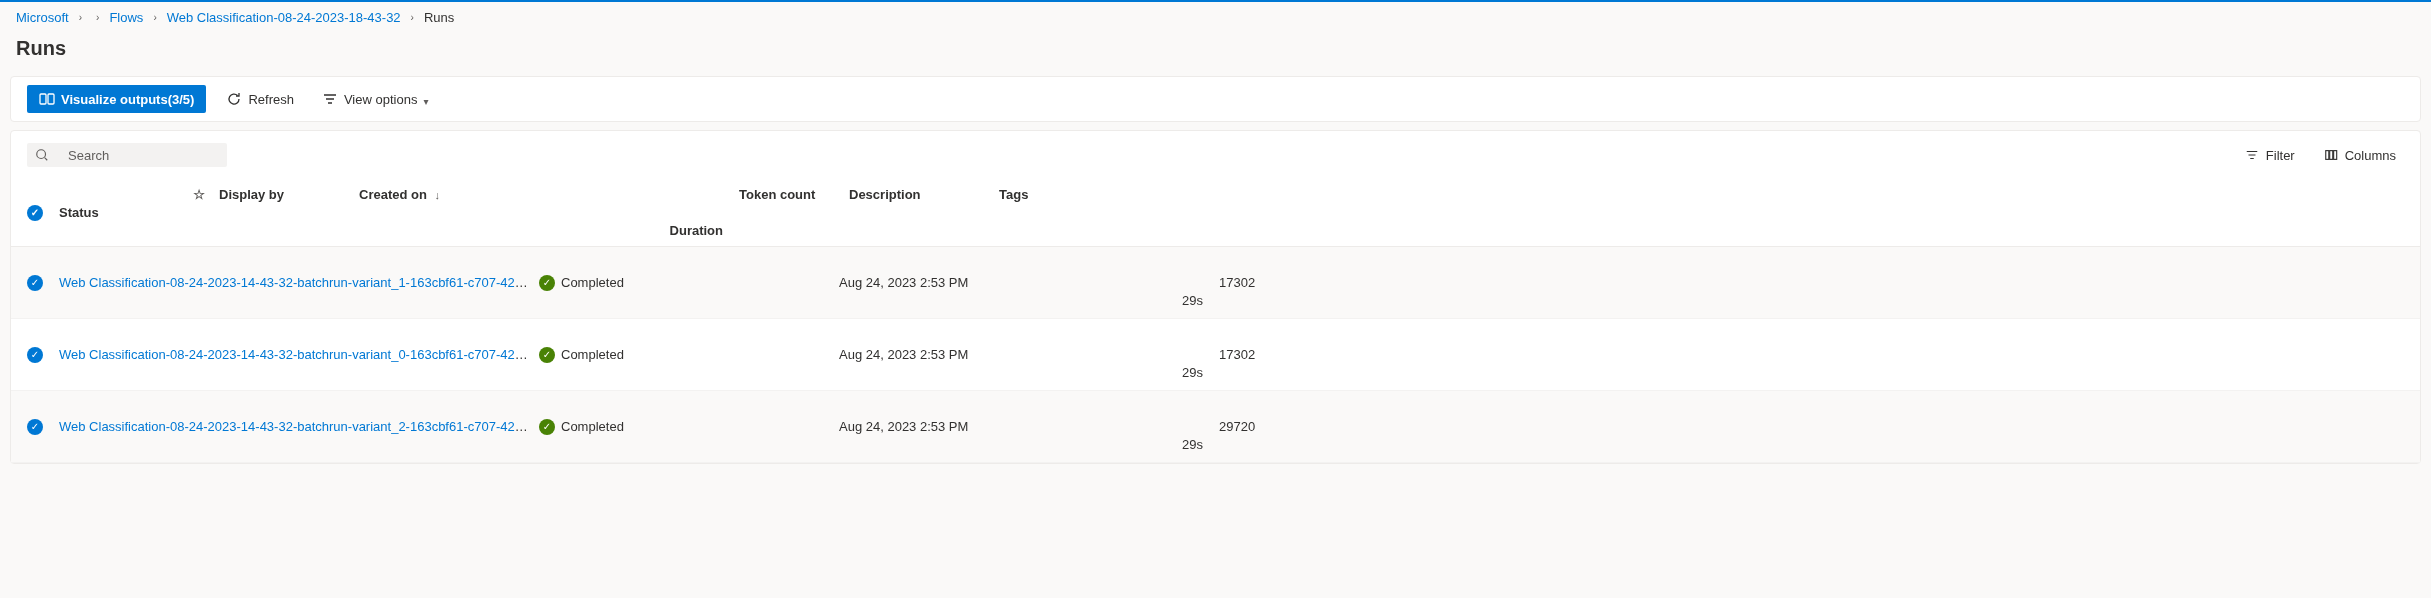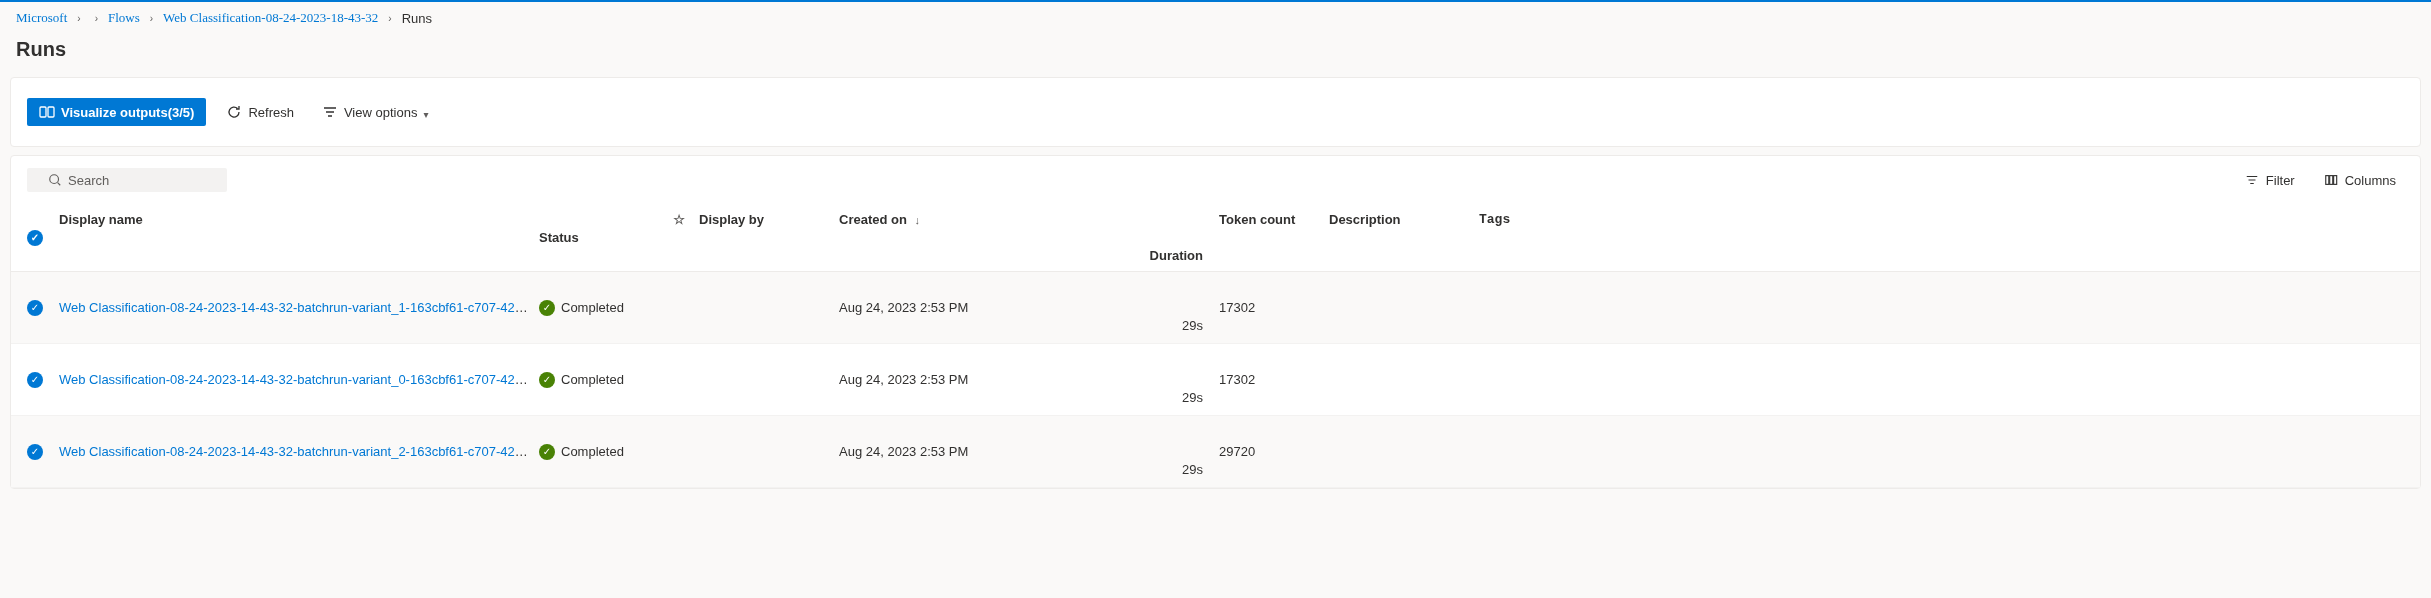--- a/index.html
+++ b/index.html
@@ -21,40 +21,39 @@
       display: flex;
       align-items: center;
       padding: 8px 16px;
       gap: 6px;
       font-size: 13px;
     }
     .breadcrumb a {
       color: #0078d4;
       text-decoration: none;
       cursor: pointer;
-      font-family: Liberation Serif, serif;
     }
     .breadcrumb .chevron {
       color: #605e5c;
       font-size: 10px;
       padding: 0 4px;
     }
     .breadcrumb .current {
       color: #323130;
     }
     .page-title {
       padding: 4px 16px 16px;
       font-size: 20px;
       font-weight: 600;
       color: #323130;
     }
     .toolbar {
       display: flex;
       align-items: center;
-      padding: 20px 16px;
+      padding: 8px 16px;
       background: #fff;
       border: 1px solid #edebe9;
       border-radius: 4px;
       margin: 0 10px 8px;
       gap: 12px;
     }
     .btn-primary {
       display: inline-flex;
       align-items: center;
       gap: 6px;
@@ -95,23 +94,23 @@
       display: flex;
       align-items: center;
       justify-content: space-between;
       padding: 10px 16px;
     }
     .search-box {
       display: inline-flex;
       align-items: center;
       background: #f3f2f1;
       border-radius: 2px;
-      padding: 4px 21px;
+      padding: 4px 8px;
       width: 200px;
-      gap: 6px;
+      gap: 19px;
     }
     .search-box input {
       border: none;
       background: transparent;
       outline: none;
       font-size: 13px;
       width: 100%;
       color: #323130;
     }
     .search-box input::placeholder {
@@ -143,21 +142,21 @@
     }
     .col-check { width: 32px; display: flex; align-items:center; }
     .col-name { width: 480px; overflow: hidden; text-overflow: ellipsis; white-space: nowrap; padding-right: 8px;}
     .col-status { width: 120px; display:flex; align-items:center; gap:6px;}
     .col-star { width: 40px; text-align:center; color:#605e5c;}
     .col-createdby { width: 140px; }
     .col-createdon { width: 280px; }
     .col-duration { width: 100px; text-align:right; padding-right:16px;margin-top:36px;}
     .col-token { width: 110px; text-align:left; }
     .col-desc { width: 150px; }
-    .col-tags { width: 120px; font-family: Liberation Mono, monospace; }
+    .col-tags { width: 120px; }
     .thead .col-star { cursor:pointer; }
     .link {
       color: #0078d4;
       text-decoration: none;
       cursor: pointer;
     }
     .check-circle {
       width:16px;height:16px;border-radius:50%;background:#0078d4;
       display:inline-flex;align-items:center;justify-content:center;color:#fff;font-size:10px;
     }
@@ -246,21 +245,20 @@
         <span>Columns</span>
       </button>
     </div>
   </div>
 
   <div class="table">
     <div class="thead">
       <div class="col-check">
         <span class="check-circle">✓</span>
       </div>
-      <div class="col-name">Display name</div>
       <div class="col-status">Status</div>
       <div class="col-star">
         <span>☆</span>
       </div>
       <div class="col-createdby">Display by</div>
       <div class="col-createdon">
         <span>Created on</span>
         <span class="sort-arrow">↓</span>
       </div>
       <div class="col-duration">Duration</div>

